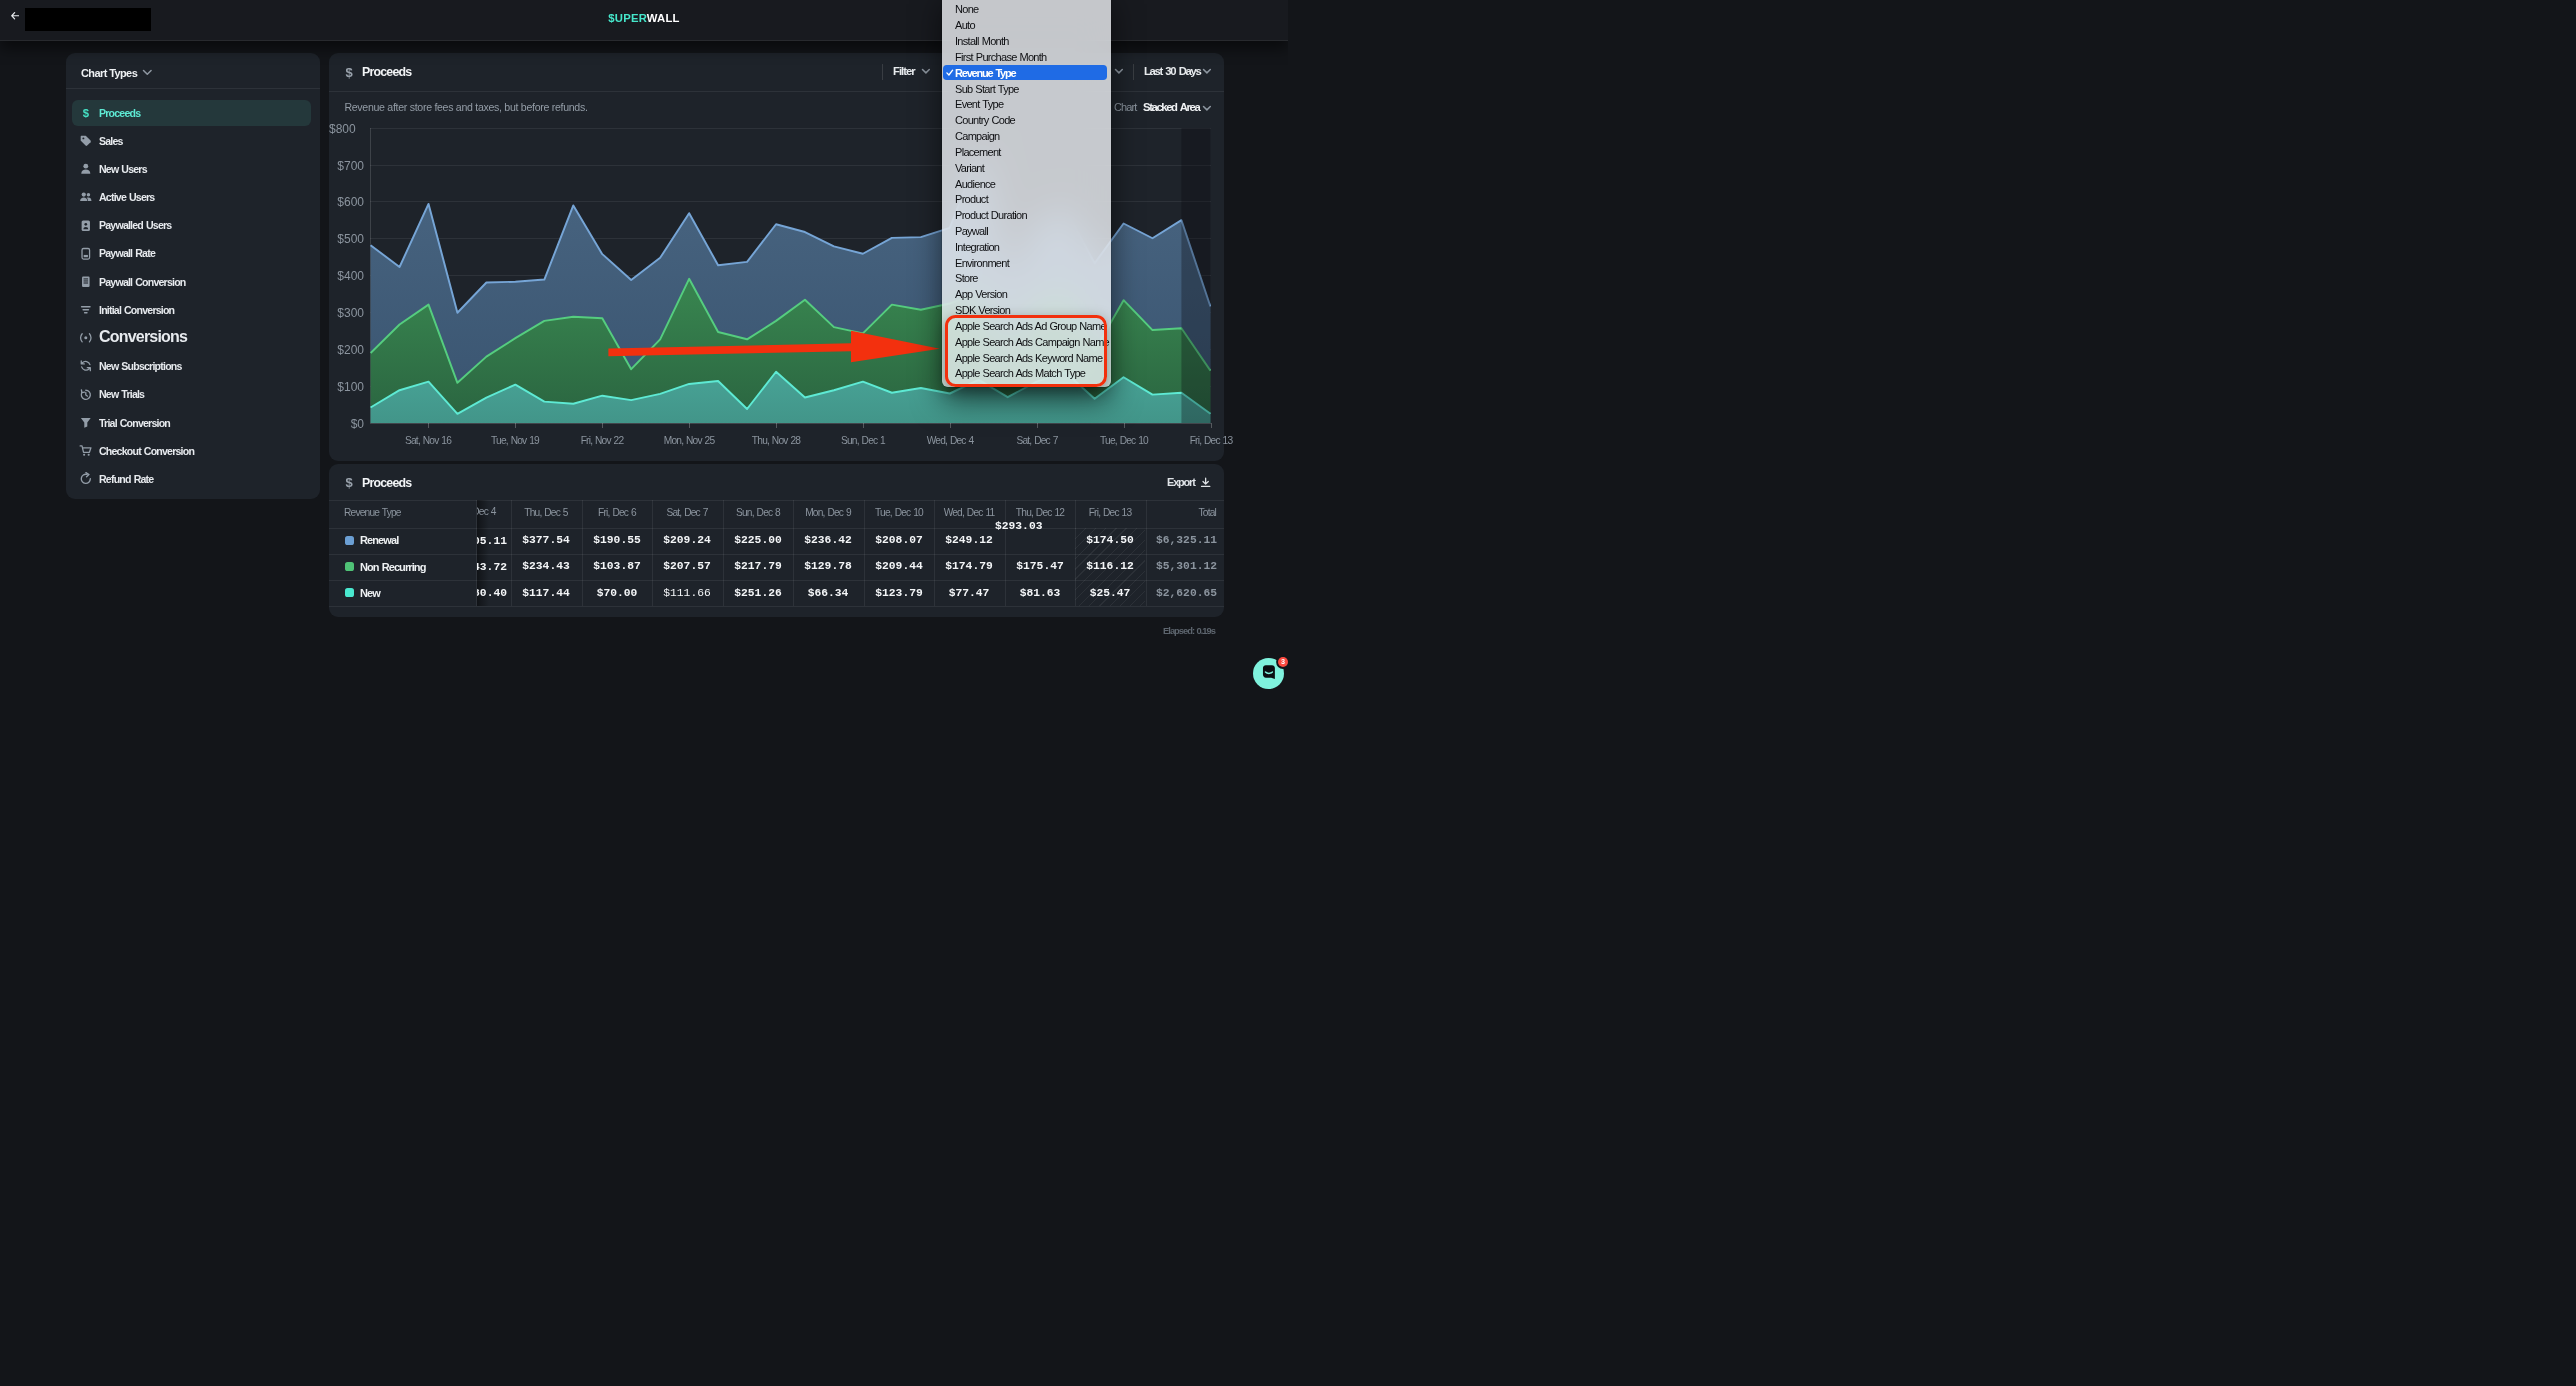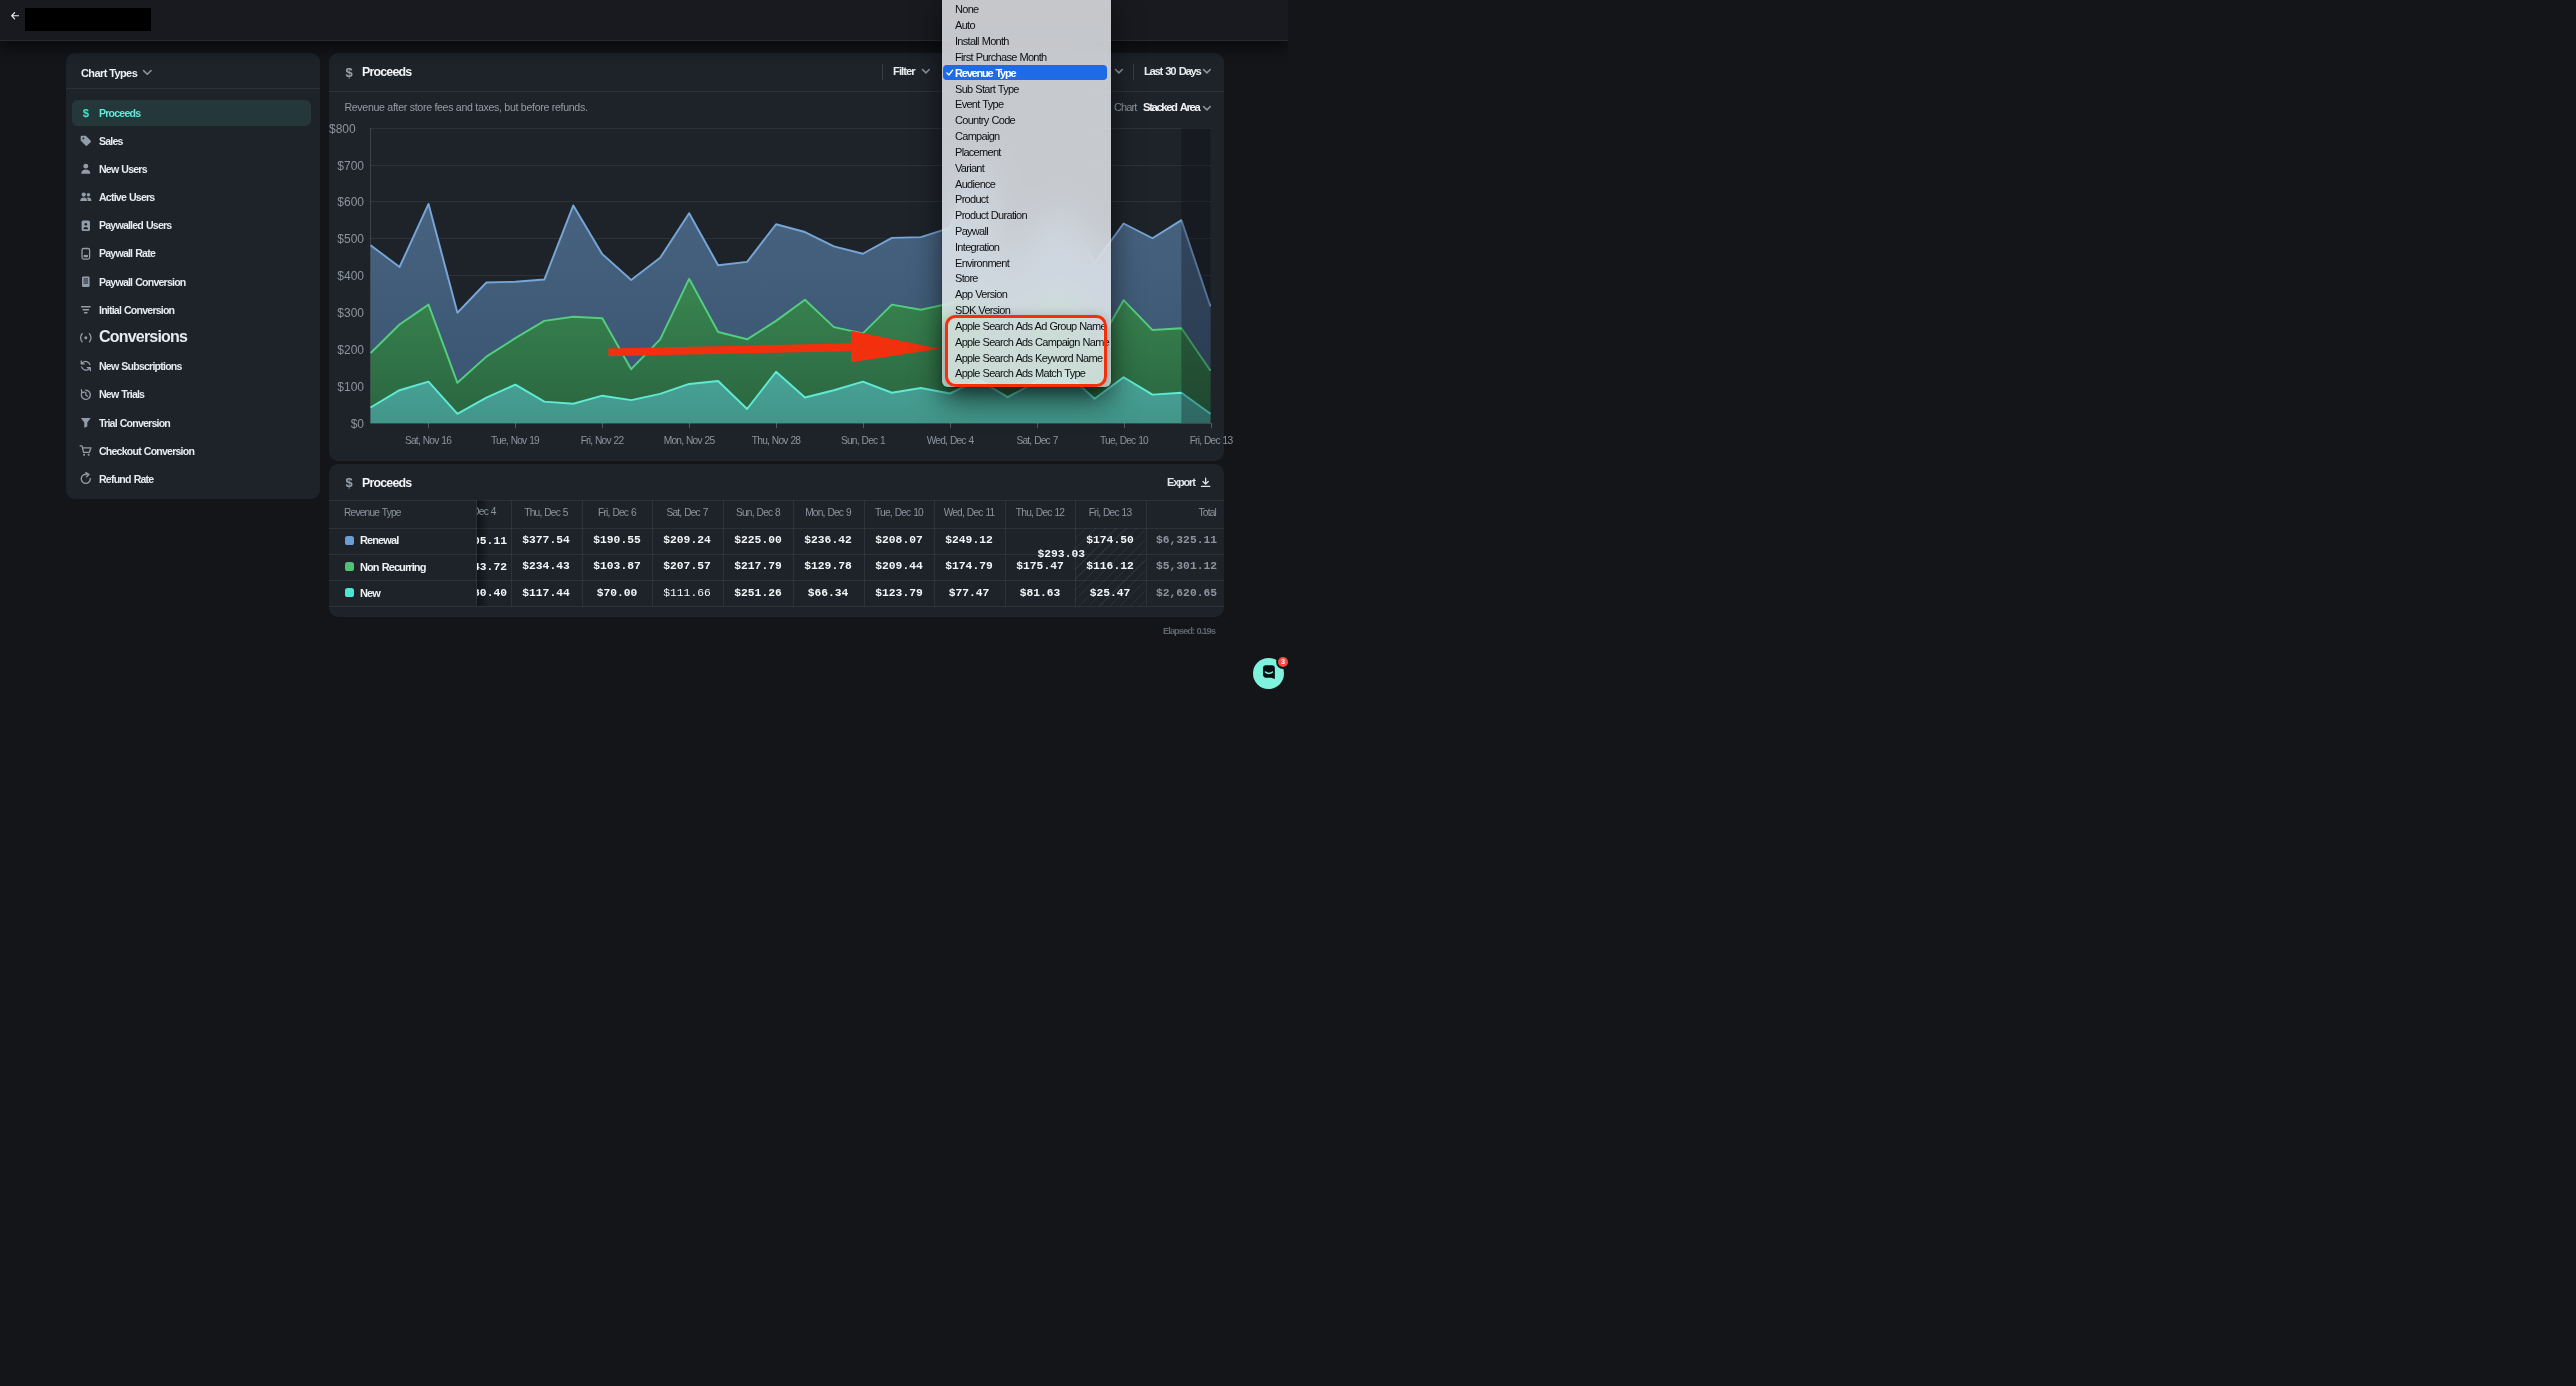--- a/index.html
+++ b/index.html
@@ -8,20 +8,21 @@
   .card { position:absolute; background:#1e232a; border-radius:9px; }
   .chev { stroke:#8e97a1; stroke-width:2; fill:none; stroke-linecap:round; stroke-linejoin:round; }
 </style></head>
 <body>
 
 <div class="abs" style="left:0;top:0;width:1288px;height:41px;background:#181a1f;border-bottom:0.8px solid rgba(255,255,255,0.07);box-shadow:0 7.5px 13.6px rgba(0,0,0,0.5);z-index:5;">
   <svg class="abs" style="left:11px;top:12.4px;" width="8.3" height="7.5" viewBox="0 0 11 10">
       <path d="M4.8 0.9 L1 5 L4.8 9.1 M1.4 5 H10.2" stroke="#e8ebee" stroke-width="1.6" fill="none" stroke-linecap="round" stroke-linejoin="round"></path>
     </svg>
   <div class="abs" style="left:25px;top:7.5px;width:126px;height:23.4px;background:#000;"></div>
+  <div class="abs" style="left:0;top:12px;width:1288px;text-align:center;font-size:11.3px;font-weight:700;letter-spacing:0.2px;color:#fff;"><span style="color:#45e6ca;">$UPER</span><span>WALL</span></div>
 </div>
 
 <div class="card" style="left:66px;top:53px;width:254px;height:446px;">
   <div class="abs" style="left:15px;top:13.5px;font-size:11px;font-weight:700;letter-spacing:-0.6px;color:#eef1f3;">Chart Types</div>
   <svg class="abs chev" style="left:76px;top:16.4px;" width="10.6" height="6.8" viewBox="0 0 14 9">
       <polyline points="2,2 7,7 12,2"></polyline>
     </svg>
   <div class="abs" style="left:0;top:35px;width:254px;border-top:0.8px solid rgba(255,255,255,0.07);"></div>
   <div class="abs" style="left:6.4px;top:47px;width:239px;height:26px;background:#24383b;border-radius:6px;"></div>
 <svg class="abs" style="left:13px;top:53px;" width="13.6" height="13.6" viewBox="0 0 18 18">
@@ -238,21 +239,21 @@
 <div class="abs" style="left:31px;top:97px;font-size:11px;font-weight:700;letter-spacing:-0.9px;word-spacing:0.8px;color:#eef1f3;">Non Recurring</div>
 <div class="abs" style="left:16px;top:124px;width:9.4px;height:9.4px;border-radius:2.6px;background:#49e8cf;"></div>
 <div class="abs" style="left:31px;top:123px;font-size:11px;font-weight:700;letter-spacing:-0.9px;word-spacing:0.8px;color:#eef1f3;">New</div>
 <div class="abs" style="left:172px;top:70px;width:90px;text-align:center;font-family:'Liberation Mono',monospace;font-size:11.3px;font-weight:700;color:#f4f6f8;">$377.54</div>
 <div class="abs" style="left:243px;top:70px;width:90px;text-align:center;font-family:'Liberation Mono',monospace;font-size:11.3px;font-weight:700;color:#f4f6f8;">$190.55</div>
 <div class="abs" style="left:313px;top:70px;width:90px;text-align:center;font-family:'Liberation Mono',monospace;font-size:11.3px;font-weight:700;color:#f4f6f8;">$209.24</div>
 <div class="abs" style="left:384px;top:70px;width:90px;text-align:center;font-family:'Liberation Mono',monospace;font-size:11.3px;font-weight:700;color:#f4f6f8;">$225.00</div>
 <div class="abs" style="left:454px;top:70px;width:90px;text-align:center;font-family:'Liberation Mono',monospace;font-size:11.3px;font-weight:700;color:#f4f6f8;">$236.42</div>
 <div class="abs" style="left:525px;top:70px;width:90px;text-align:center;font-family:'Liberation Mono',monospace;font-size:11.3px;font-weight:700;color:#f4f6f8;">$208.07</div>
 <div class="abs" style="left:595px;top:70px;width:90px;text-align:center;font-family:'Liberation Mono',monospace;font-size:11.3px;font-weight:700;color:#f4f6f8;">$249.12</div>
-<div class="abs" style="left:666px;top:84px;width:90px;text-align:right;font-family:'Liberation Mono',monospace;font-size:11.3px;font-weight:700;color:#f4f6f8;">$293.03</div>
+<div class="abs" style="left:666px;top:56px;width:90px;text-align:left;font-family:'Liberation Mono',monospace;font-size:11.3px;font-weight:700;color:#f4f6f8;">$293.03</div>
 <div class="abs" style="left:736px;top:70px;width:90px;text-align:center;font-family:'Liberation Mono',monospace;font-size:11.3px;font-weight:700;color:#f4f6f8;">$174.50</div>
 <div class="abs" style="left:172px;top:96px;width:90px;text-align:center;font-family:'Liberation Mono',monospace;font-size:11.3px;font-weight:700;color:#f4f6f8;">$234.43</div>
 <div class="abs" style="left:243px;top:96px;width:90px;text-align:center;font-family:'Liberation Mono',monospace;font-size:11.3px;font-weight:700;color:#f4f6f8;">$103.87</div>
 <div class="abs" style="left:313px;top:96px;width:90px;text-align:center;font-family:'Liberation Mono',monospace;font-size:11.3px;font-weight:700;color:#f4f6f8;">$207.57</div>
 <div class="abs" style="left:384px;top:96px;width:90px;text-align:center;font-family:'Liberation Mono',monospace;font-size:11.3px;font-weight:700;color:#f4f6f8;">$217.79</div>
 <div class="abs" style="left:454px;top:96px;width:90px;text-align:center;font-family:'Liberation Mono',monospace;font-size:11.3px;font-weight:700;color:#f4f6f8;">$129.78</div>
 <div class="abs" style="left:525px;top:96px;width:90px;text-align:center;font-family:'Liberation Mono',monospace;font-size:11.3px;font-weight:700;color:#f4f6f8;">$209.44</div>
 <div class="abs" style="left:595px;top:96px;width:90px;text-align:center;font-family:'Liberation Mono',monospace;font-size:11.3px;font-weight:700;color:#f4f6f8;">$174.79</div>
 <div class="abs" style="left:666px;top:96px;width:90px;text-align:center;font-family:'Liberation Mono',monospace;font-size:11.3px;font-weight:700;color:#f4f6f8;">$175.47</div>
 <div class="abs" style="left:736px;top:96px;width:90px;text-align:center;font-family:'Liberation Mono',monospace;font-size:11.3px;font-weight:700;color:#f4f6f8;">$116.12</div>

